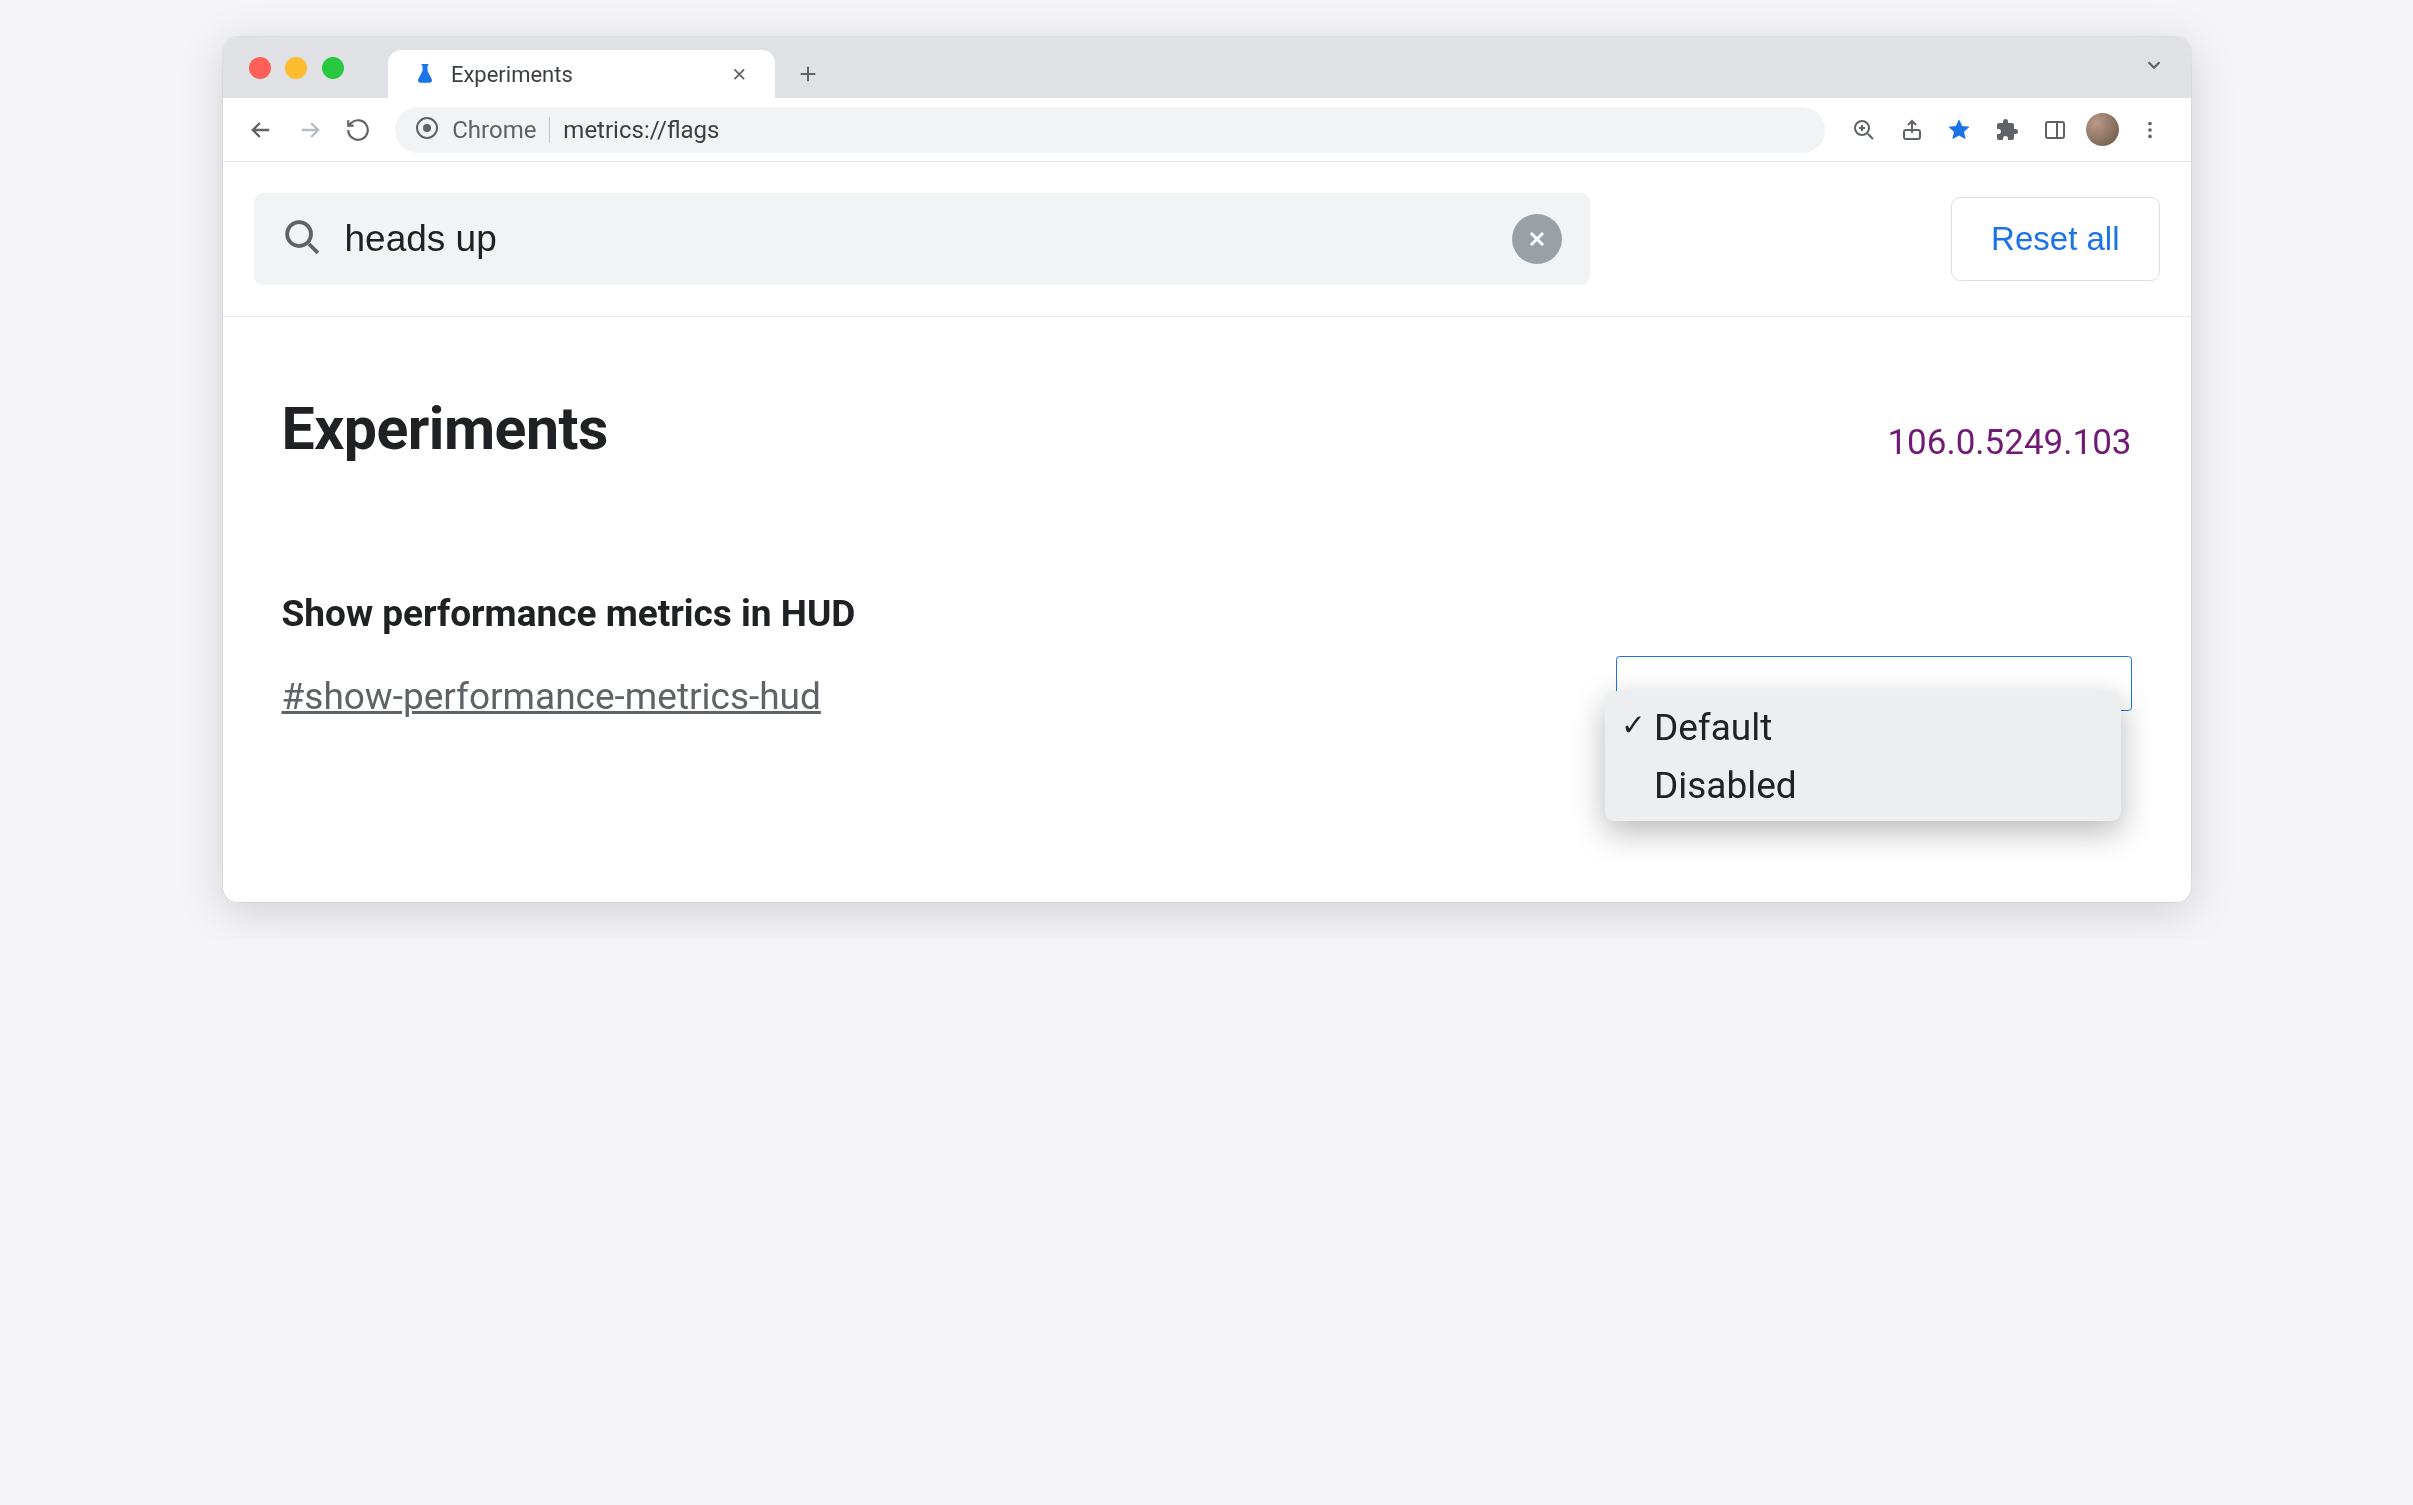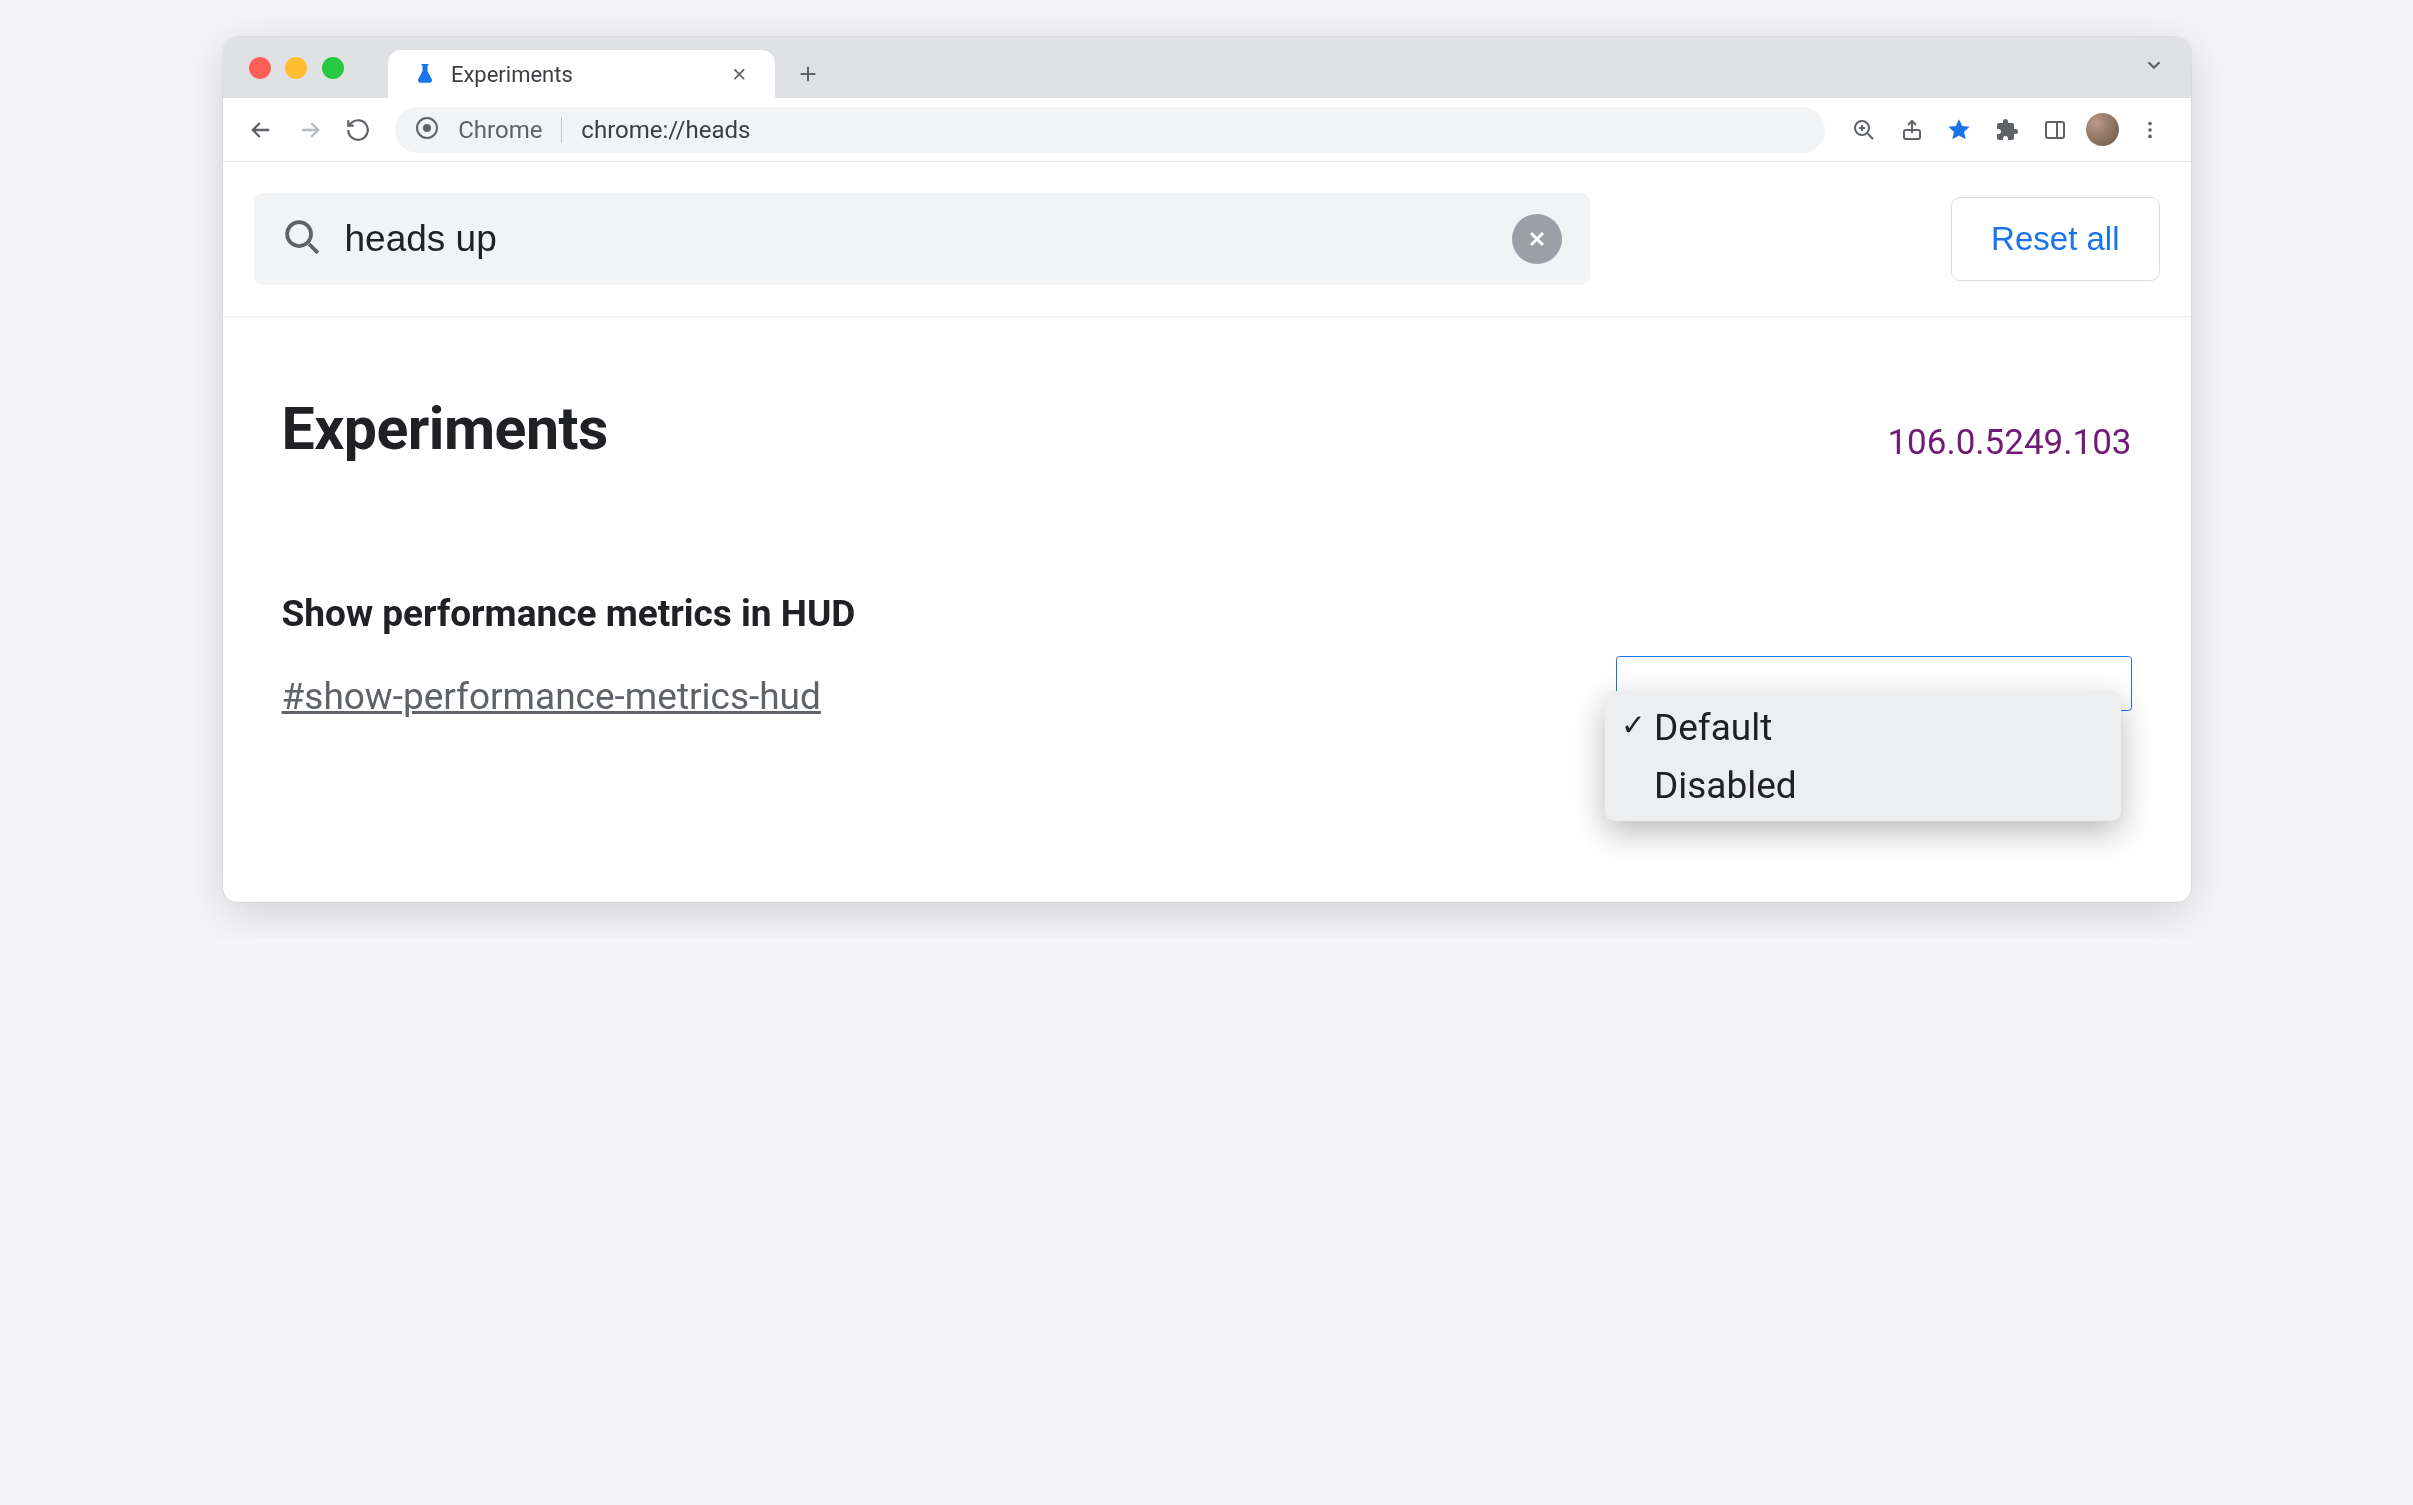--- a/index.html
+++ b/index.html
@@ -101,21 +101,21 @@
     .nav-btn.disabled { color: #b8bbbf; }
     .omnibox {
       flex: 1;
       height: 46px;
       background: #f1f3f4;
       border-radius: 23px;
       display: flex;
       align-items: center;
       padding: 0 20px;
       margin: 0 9.2px;
-      gap: 19px;
+      gap: 13px;
     }
     .omnibox .chrome-icon { color: #5f6368; }
     .omni-chrome-label {
       color: #5f6368;
       font-size: 24px;
     }
     .omni-sep {
       width: 0.9px;
       height: 26px;
       background: #c4c6c9;
@@ -341,21 +341,21 @@
     </div>
     <div class="omnibox">
       <span class="chrome-icon">
         <svg width="24" height="24" viewBox="0 0 24 24" fill="currentColor">
             <circle cx="12" cy="12" r="10" fill="none" stroke="currentColor" stroke-width="2"></circle>
             <circle cx="12" cy="12" r="4"></circle>
           </svg>
       </span>
       <span class="omni-chrome-label">Chrome</span>
       <span class="omni-sep"></span>
-      <span class="omni-url">chrome://heads</span>
+      <span class="omni-url">metrics://flags</span>
     </div>
     <div class="toolbar-actions">
       <span class="action">
         <svg width="24" height="24" viewBox="0 0 24 24" stroke="currentColor" stroke-width="2" fill="none">
             <circle cx="10" cy="10" r="7"></circle>
             <path d="M21 21l-5.2-5.2M10 7v6M7 10h6"></path>
           </svg>
       </span>
       <span class="action">
         <svg width="24" height="24" viewBox="0 0 24 24" stroke="currentColor" stroke-width="2" fill="none">

